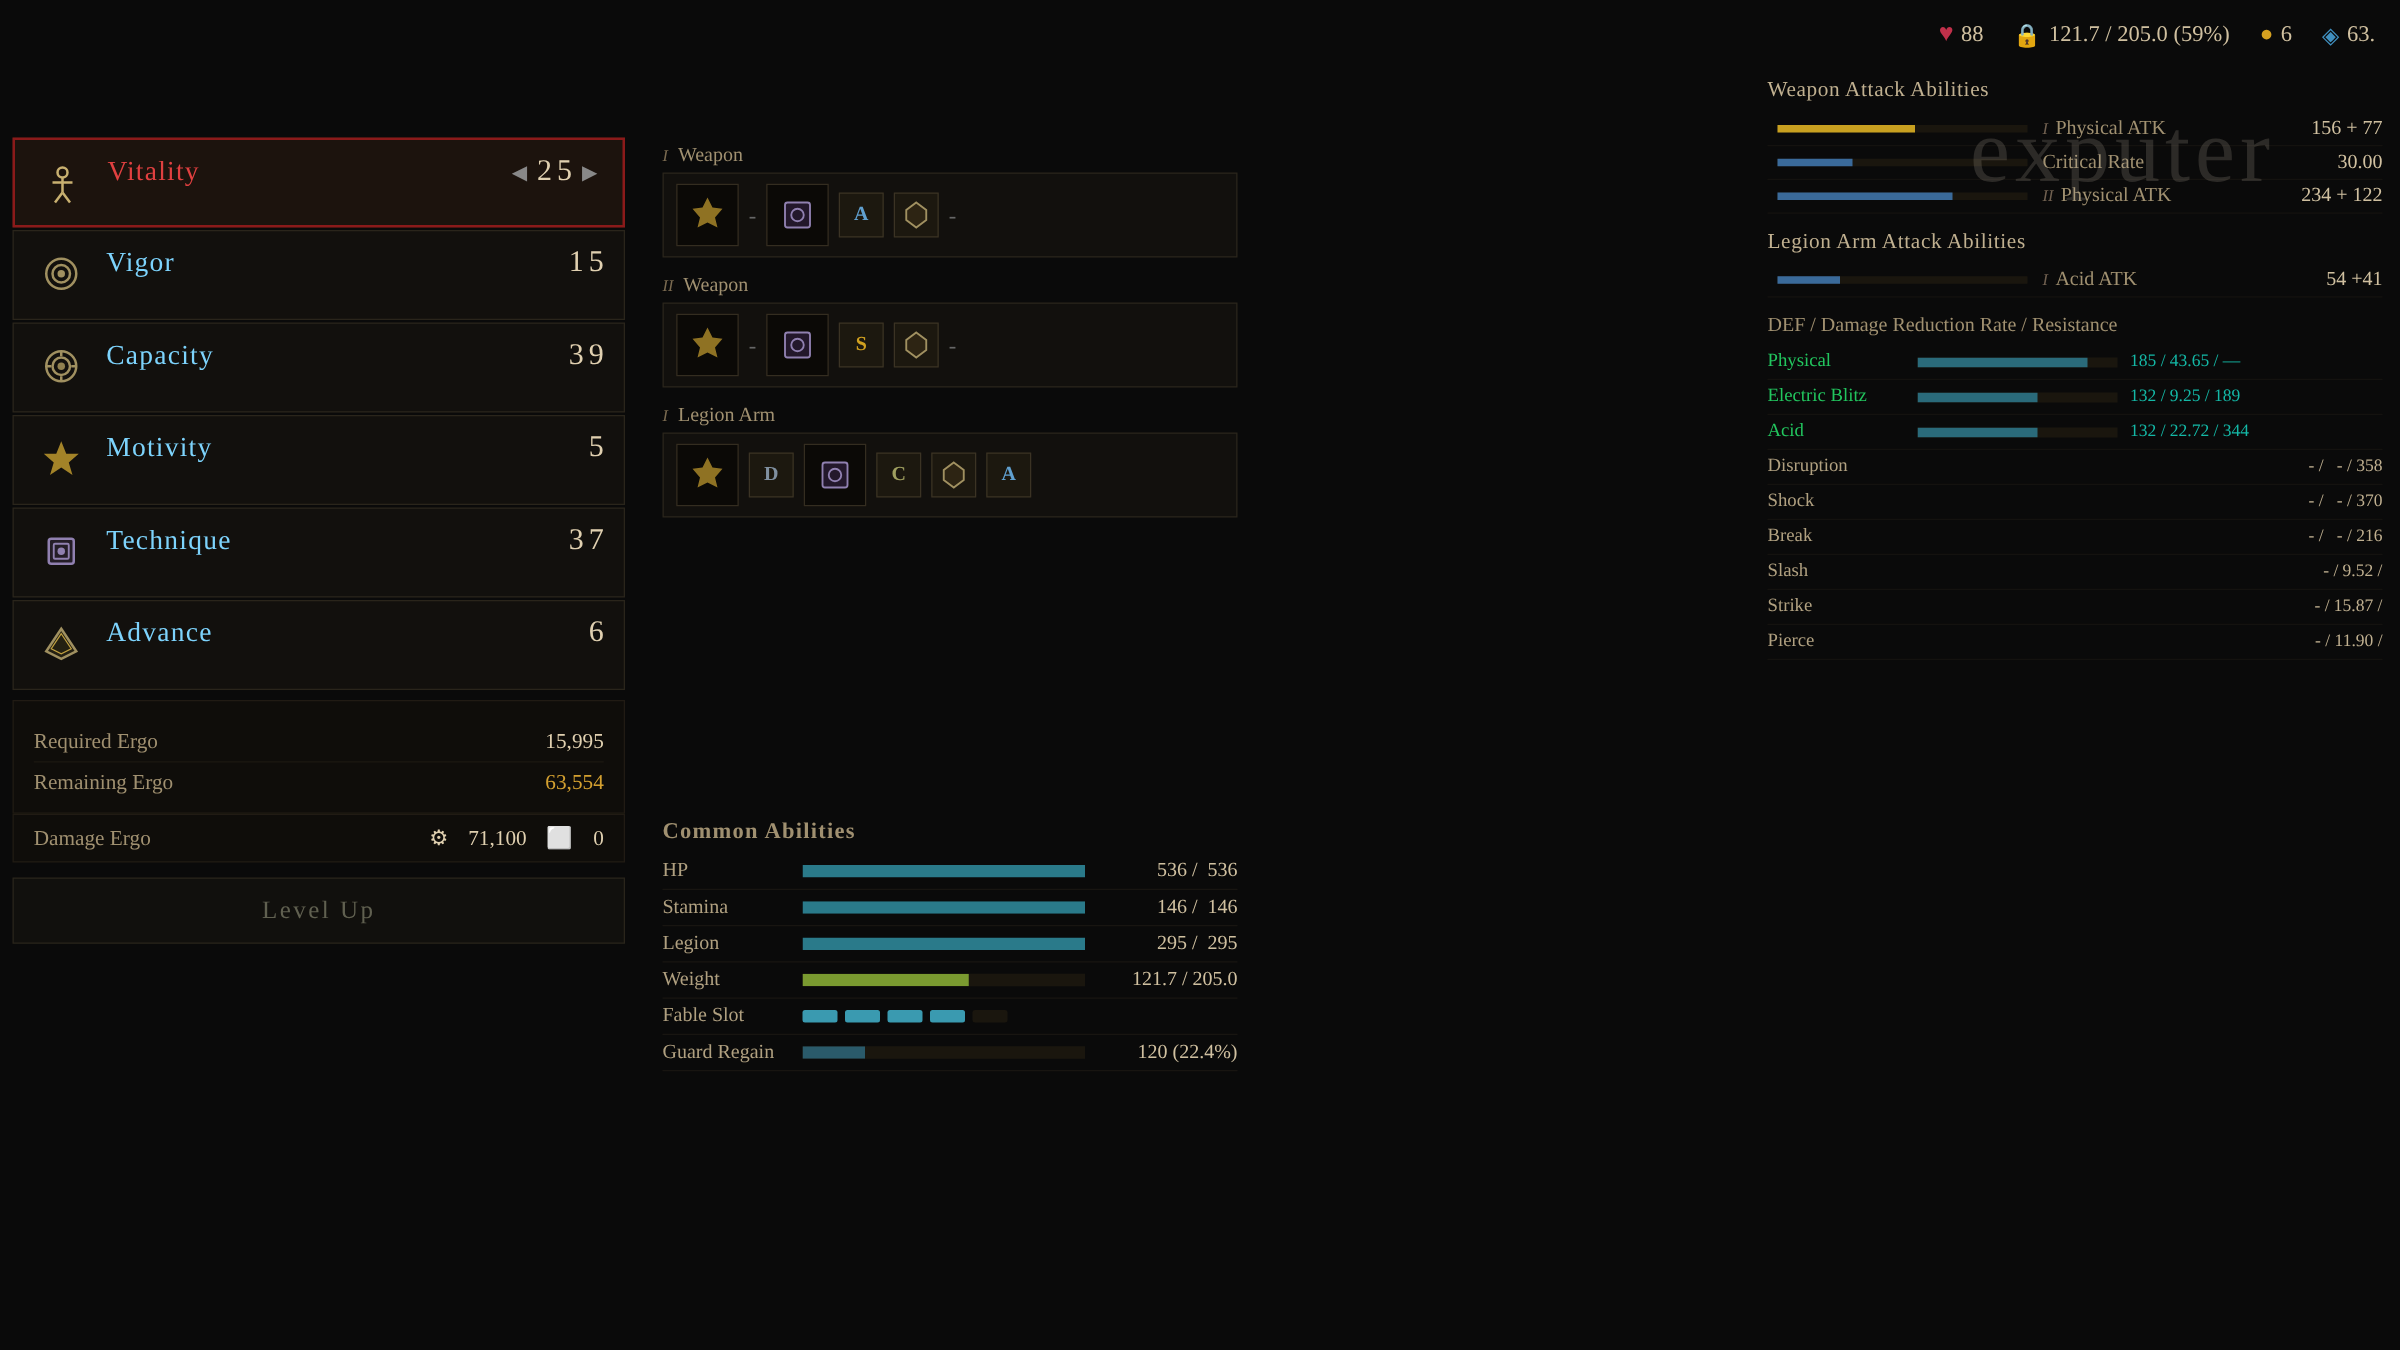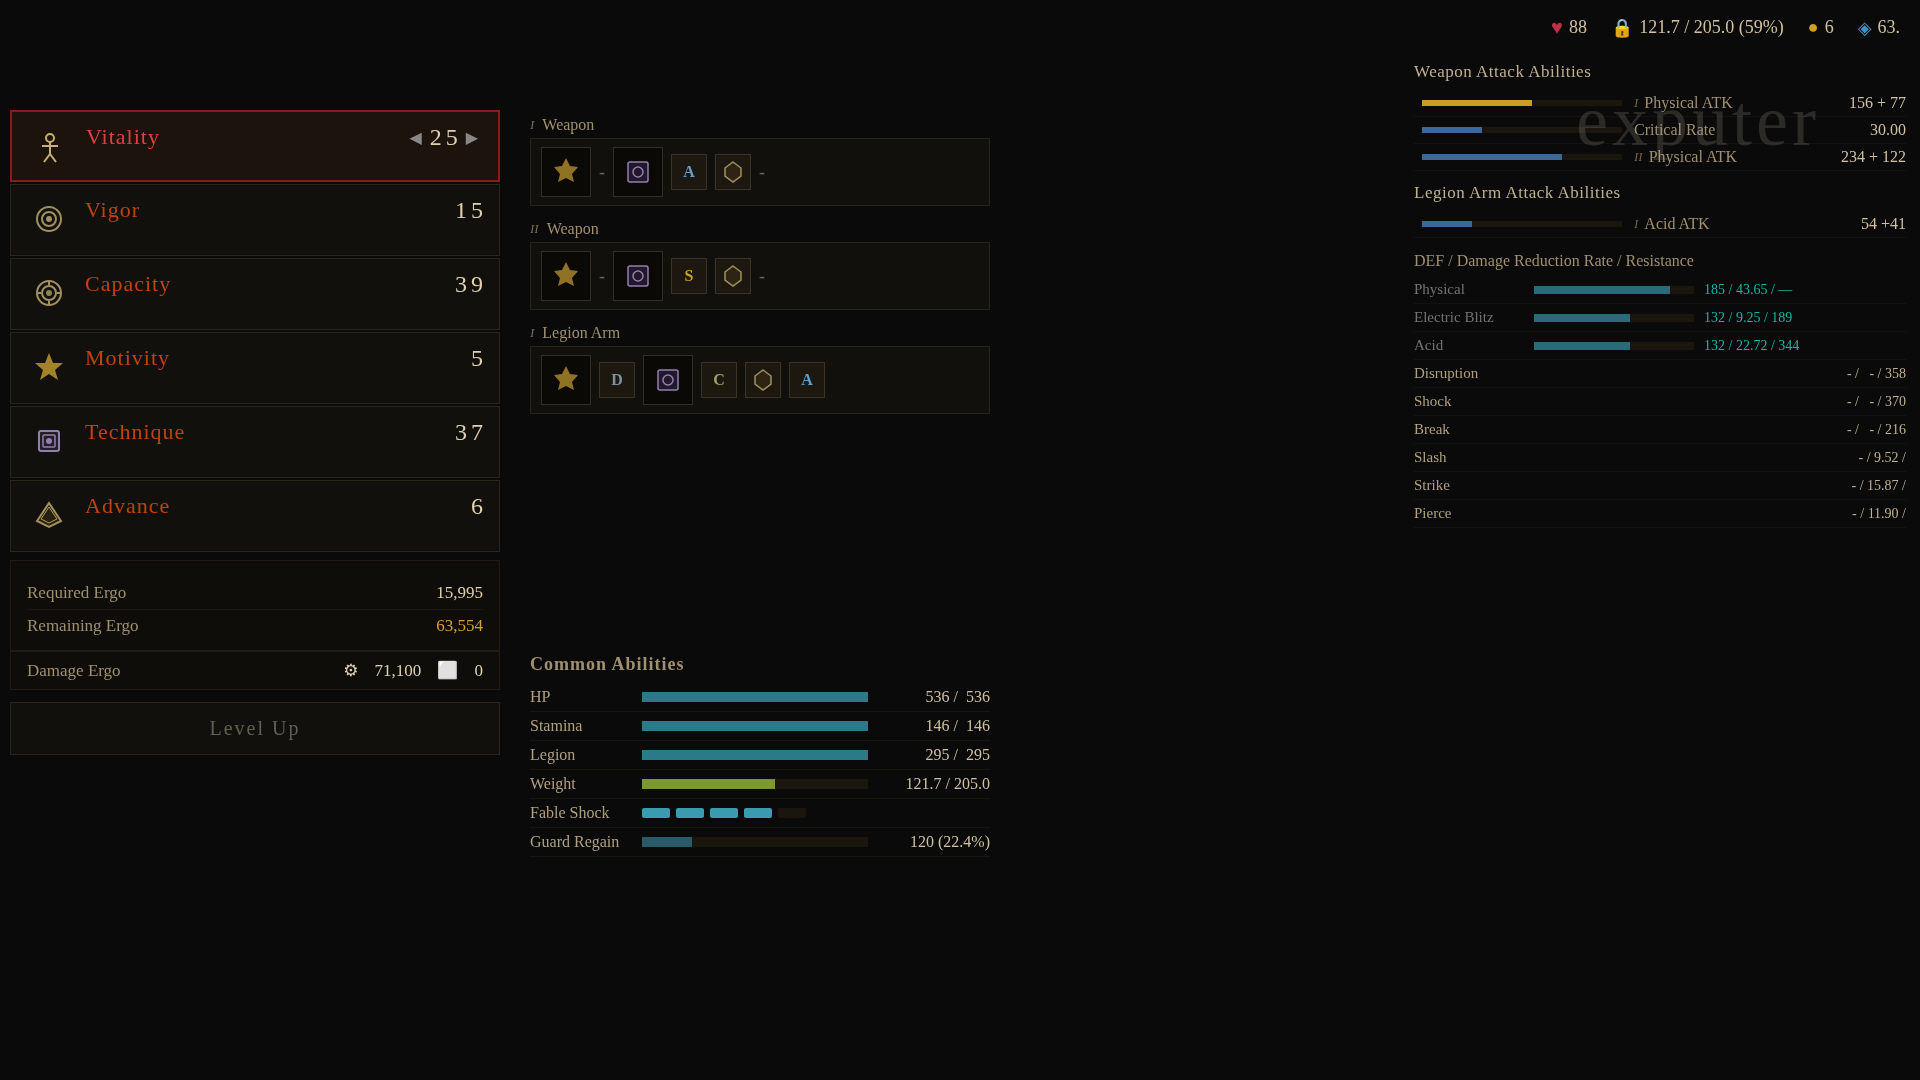--- a/index.html
+++ b/index.html
@@ -66,21 +66,21 @@
       margin-right: 14px;
       flex-shrink: 0;
     }
     .stat-icon svg {
       width: 36px;
       height: 36px;
     }
     .stat-name {
       flex: 1;
       font-size: 22px;
-      color: #c2410c;
+      color: #7dd3fc;
       letter-spacing: 1px;
     }
     .stat-row.selected .stat-name { color: #e04040; }
     .stat-value {
       font-size: 24px;
       color: #e0d0b0;
       display: flex;
       align-items: center;
       gap: 4px;
     }
@@ -341,21 +341,21 @@
 
     .def-row {
       display: flex;
       align-items: center;
       padding: 5px 0;
       font-size: 15px;
       border-bottom: 1px solid rgba(60, 50, 35, 0.2);
     }
     .def-label {
       width: 120px;
-      color: #737373;
+      color: #22c55e;
     }
     .def-bar {
       width: 160px;
       height: 8px;
       background: rgba(30, 25, 15, 0.8);
       margin-right: 10px;
       overflow: hidden;
     }
     .def-bar-fill {
       height: 100%;
@@ -654,21 +654,21 @@
 
     <div class="ability-row">
       <span class="ability-name">Weight</span>
       <div class="ability-bar">
         <div class="ability-bar-fill" style="width:59%; background:#7a9a30;"></div>
       </div>
       <span class="ability-val">121.7 / 205.0</span>
     </div>
 
     <div class="ability-row">
-      <span class="ability-name">Fable Shock</span>
+      <span class="ability-name">Fable Slot</span>
       <div class="fable-dots">
         <div class="fable-dot"></div>
         <div class="fable-dot"></div>
         <div class="fable-dot"></div>
         <div class="fable-dot"></div>
         <div class="fable-dot empty"></div>
       </div>
       <span class="ability-val"></span>
     </div>
 

